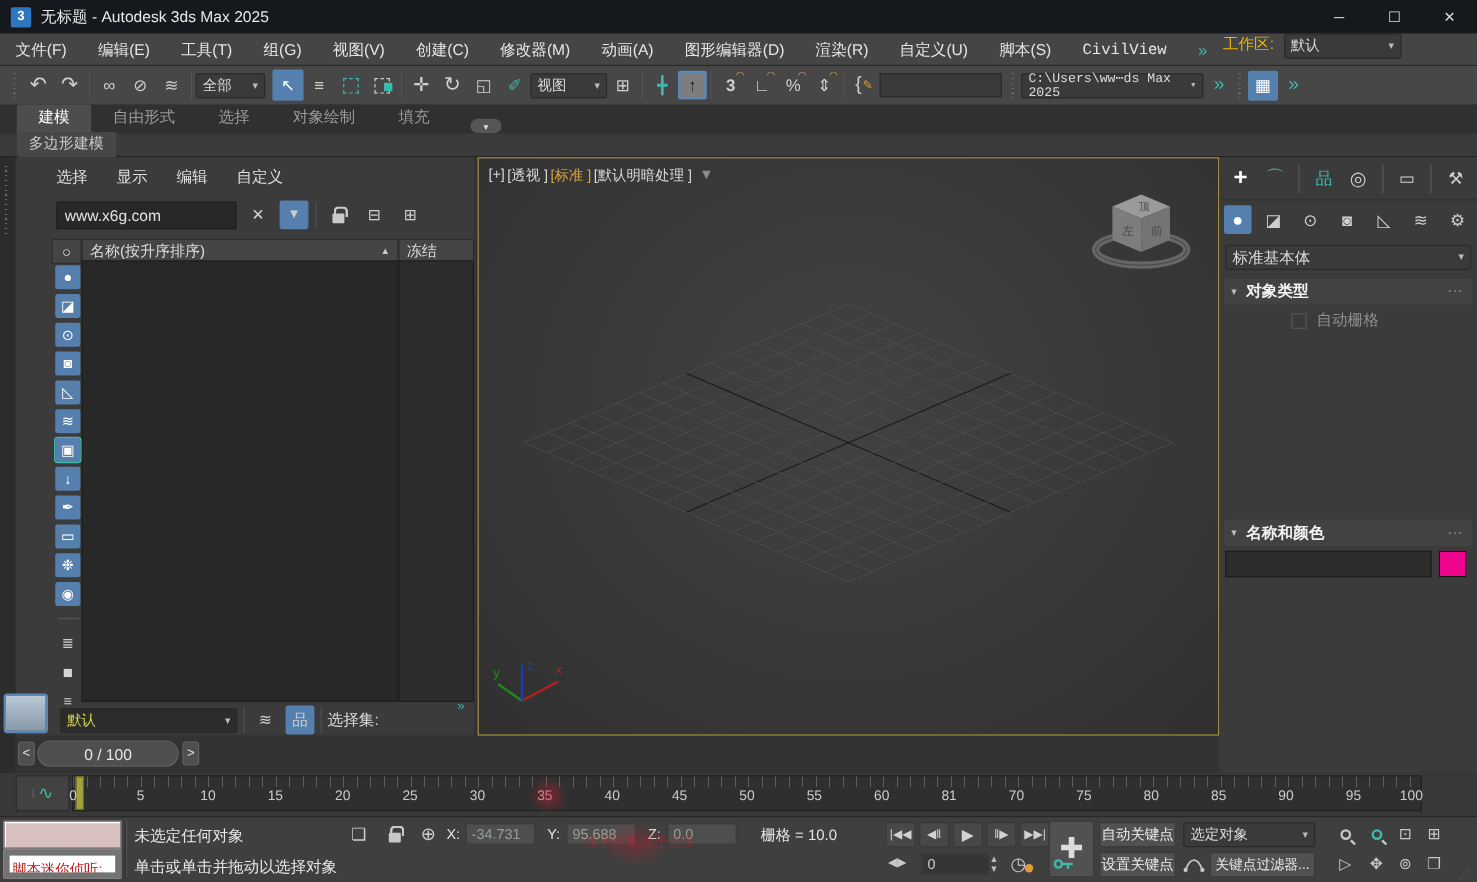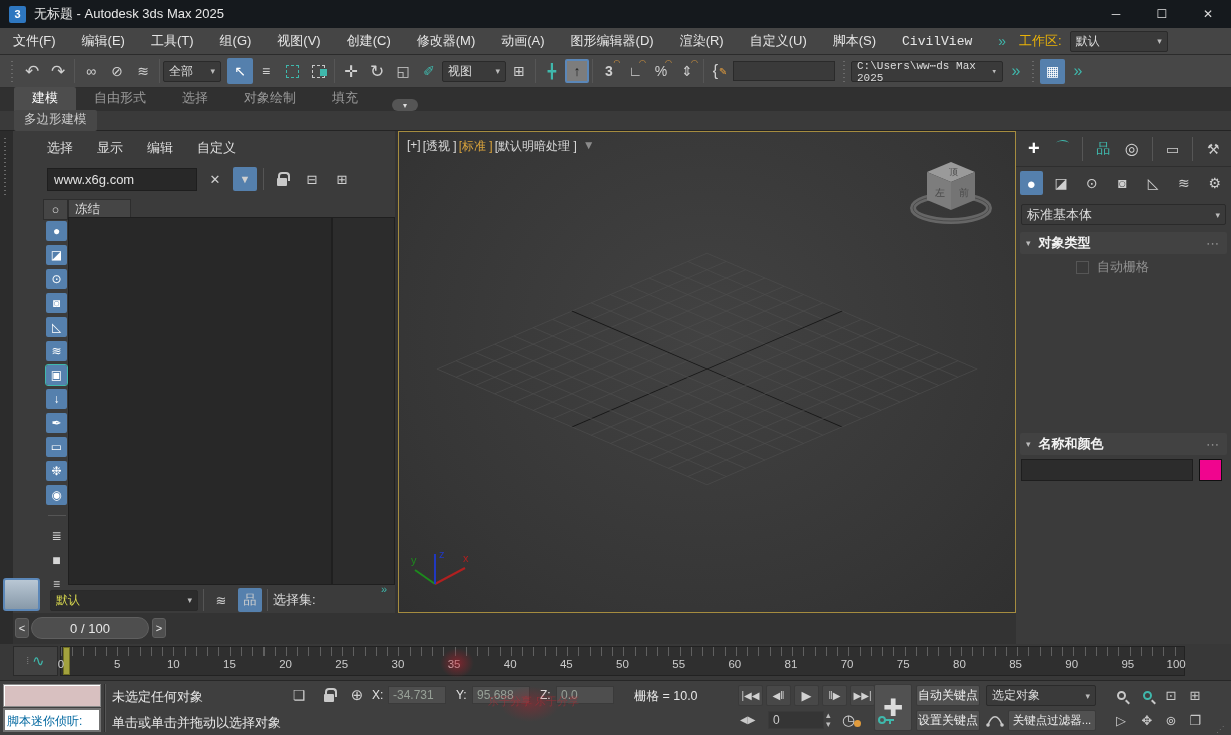--- a/index.html
+++ b/index.html
@@ -15,21 +15,21 @@
           background-size:2px 100%; background-repeat:repeat-y; }
   
   #titlebar { position:absolute; top:0; left:0; width:1231px; height:28px; background:#15191d;
               display:flex; align-items:center; color:#e8e8e8; font-size:13px; }
   #appicon { width:17px; height:17px; background:#2e77c0; border-radius:2px; margin:0 8px 0 9px;
              display:flex; align-items:center; justify-content:center; color:#fff; font-weight:bold; font-size:11px; }
   .wbtn { width:46px; height:28px; display:flex; align-items:center; justify-content:center;
           color:#ddd; font-size:12px; }
   
   #menubar { position:absolute; top:28px; left:0; width:1231px; height:27px; background:#454545;
-             border-bottom:1px solid #2b2b2b; display:flex; align-items:center; color:#e6e6e6; font-size:13px; }
+             border-bottom:1px solid #2b2b2b; display:flex; color:#e6e6e6; font-size:13px; }
   .mitem { padding:0 13px; height:27px; display:flex; align-items:center; }
   
   #toolbar { position:absolute; top:55px; left:0; width:1231px; height:33px; background:#474747;
              border-bottom:1px solid #2e2e2e; display:flex; align-items:center; padding-left:8px; }
   .drop { background:#3a3a3a; border:1px solid #2a2a2a; border-radius:2px; color:#dcdcdc;
           font-size:12px; height:21px; display:flex; align-items:center; padding:0 5px; justify-content:space-between; }
   .caret { font-size:9px; color:#bbb; margin-left:6px; }
   .active-blue { background:#5580ad; color:#fff; }
   .snapbtn { position:relative; }
   .snapbtn::after { content:"◠"; color:#e09b3d; font-size:8px; position:absolute; top:0; right:2px; }
@@ -221,20 +221,24 @@
     <div class="xic active-blue" style="font-size:11px">▼</div>
     <div style="width:1px;height:22px;background:#2e2e2e;border-right:1px solid #555"></div>
     <div class="xic">
         <span class="lockcss"></span>
       </div>
     <div class="xic teal">⊟</div>
     <div class="xic teal">⊞</div>
   </div>
   <div class="flex" style="margin:8px 0 0 30px">
     <div class="hdr active-blue" style="width:25px;justify-content:center">○</div>
+    <div class="hdr" style="width:264px;padding:0 6px;justify-content:space-between">
+      <span>名称(按升序排序)</span>
+      <span style="font-size:8px;color:#ccc">▲</span>
+    </div>
     <div class="hdr" style="width:63px;padding:0 6px">冻结</div>
   </div>
 
   <div class="abs" style="top:86px;left:55px;width:264px;height:368px;background:#282828;border:1px solid #1f1f1f"></div>
   <div class="abs" style="top:86px;left:319px;width:63px;height:368px;background:#2c2c2c;border:1px solid #1f1f1f"></div>
 
   <div class="abs" style="top:88px;left:31px;width:25px;display:flex;flex-direction:column;align-items:center">
     <div class="strip-ic">●</div>
     <div class="strip-ic">◪</div>
     <div class="strip-ic">⊙</div>
@@ -415,21 +419,21 @@
     <span class="tick" style="left:80%">80</span>
     <span class="tick" style="left:85%">85</span>
     <span class="tick" style="left:90%">90</span>
     <span class="tick" style="left:95%">95</span>
     <span class="tick" style="left:99.3%">100</span>
   </div>
 </div>
 
 <div id="statusbar">
   <div class="abs" style="top:3px;left:3px;width:98px;height:23px;background:#d8c0c0;border:1px solid #8a8a8a;box-shadow:inset 1px 1px 0 #fff"></div>
-  <div class="abs" style="top:27px;left:3px;width:98px;height:24px;background:#fff;border:2px solid #737373;color:#0369a1;font-size:12px;overflow:hidden;white-space:nowrap;padding:3px 2px">脚本迷你侦听:</div>
+  <div class="abs" style="top:27px;left:3px;width:98px;height:24px;background:#fff;border:5px solid #737373;color:#b91c1c;font-size:12px;overflow:hidden;white-space:nowrap;padding:3px 2px">脚本迷你侦听:</div>
   <div class="abs" style="top:3px;left:104px;width:2px;height:48px;background:#2e2e2e;border-right:1px solid #555"></div>
 
   <div class="abs" style="top:7px;left:112px">未选定任何对象</div>
   <div class="abs" style="top:33px;left:112px">单击或单击并拖动以选择对象</div>
 
   <div class="abs ic" style="top:4px;left:288px;width:22px;height:20px">❏</div>
   <div class="abs ic" style="top:4px;left:318px;width:22px;height:20px">
       <span class="lockcss"></span>
     </div>
   <div class="abs ic" style="top:4px;left:346px;width:22px;height:20px;font-size:15px">⊕</div>

